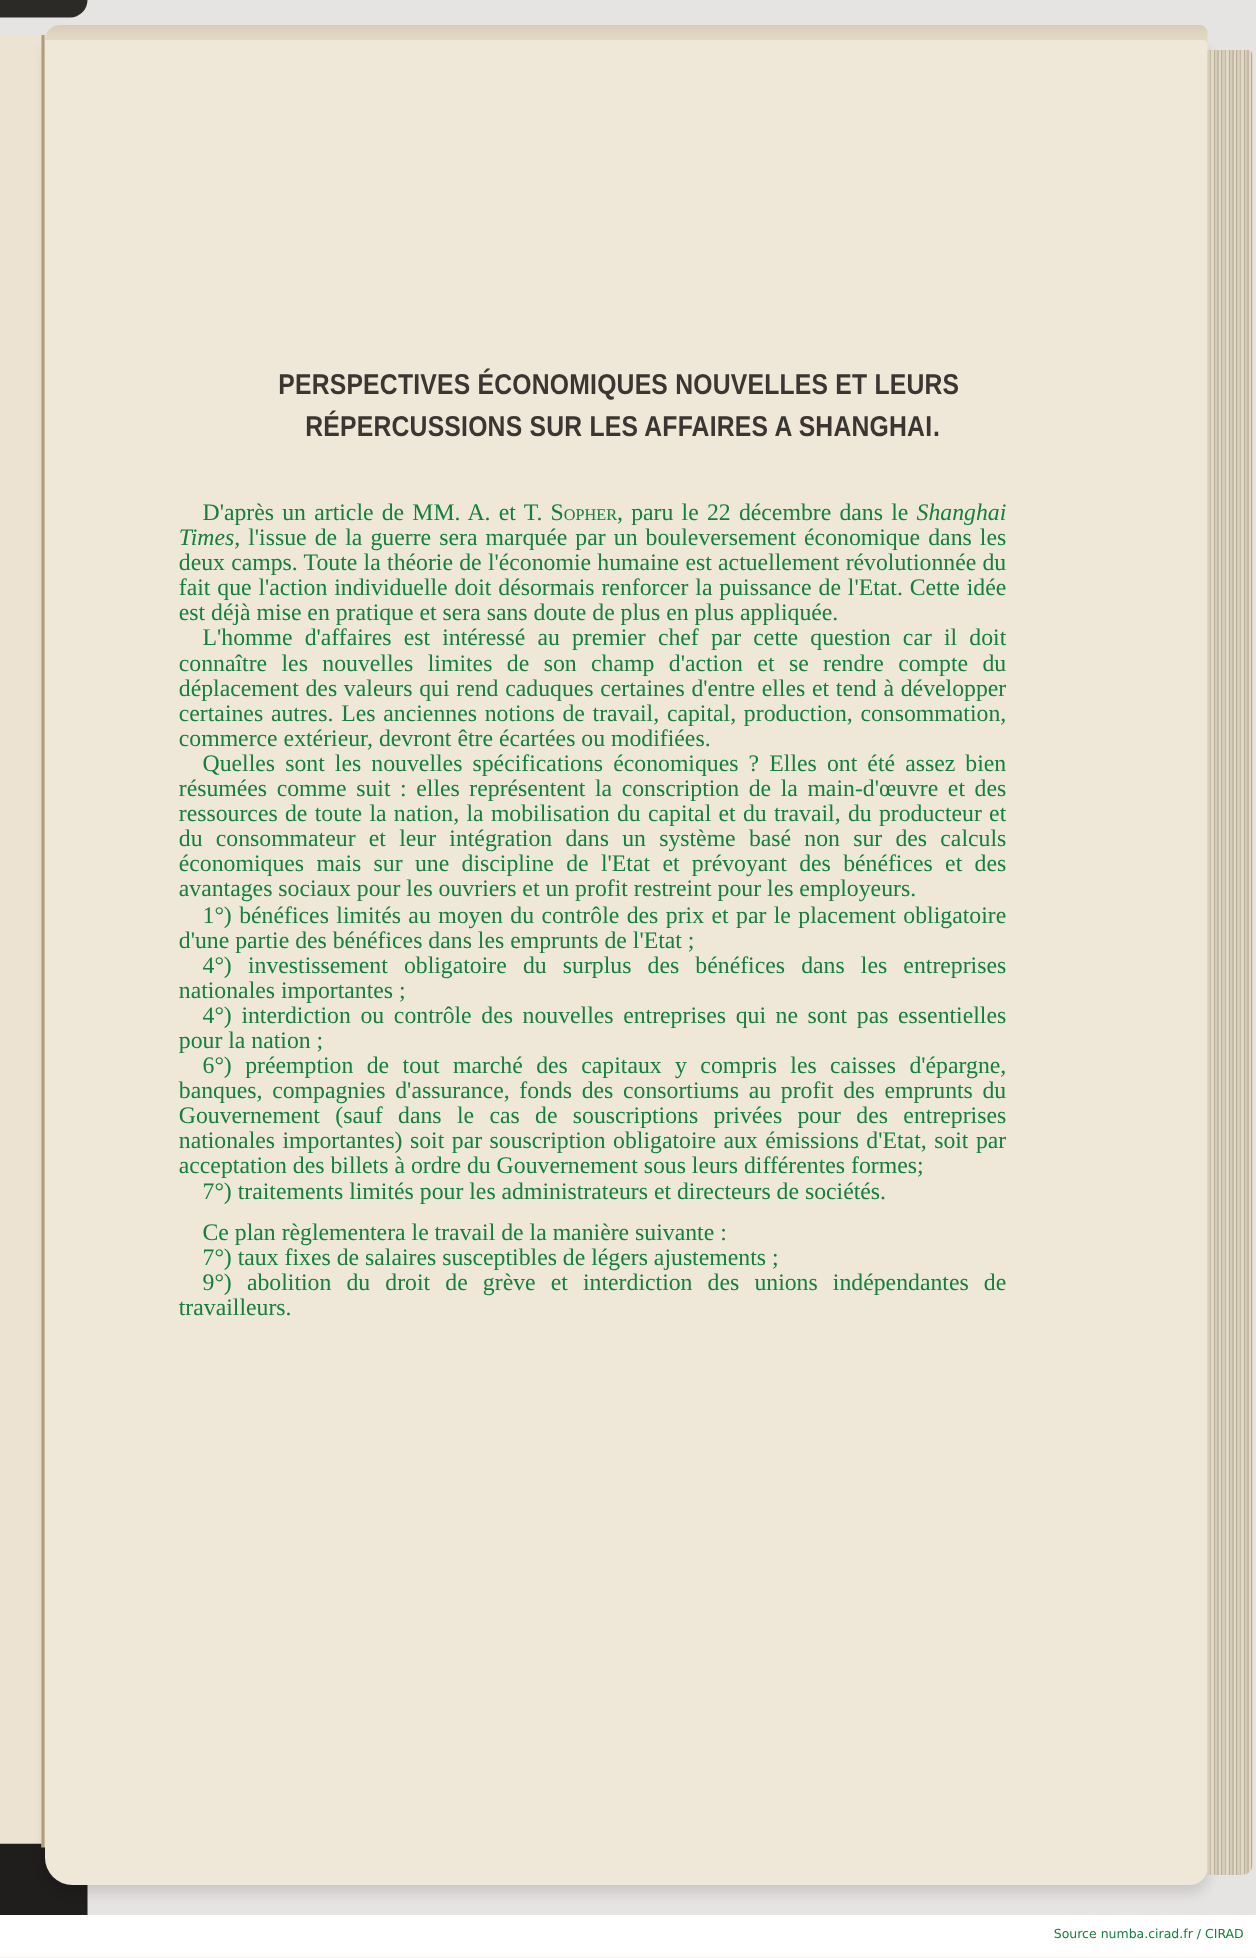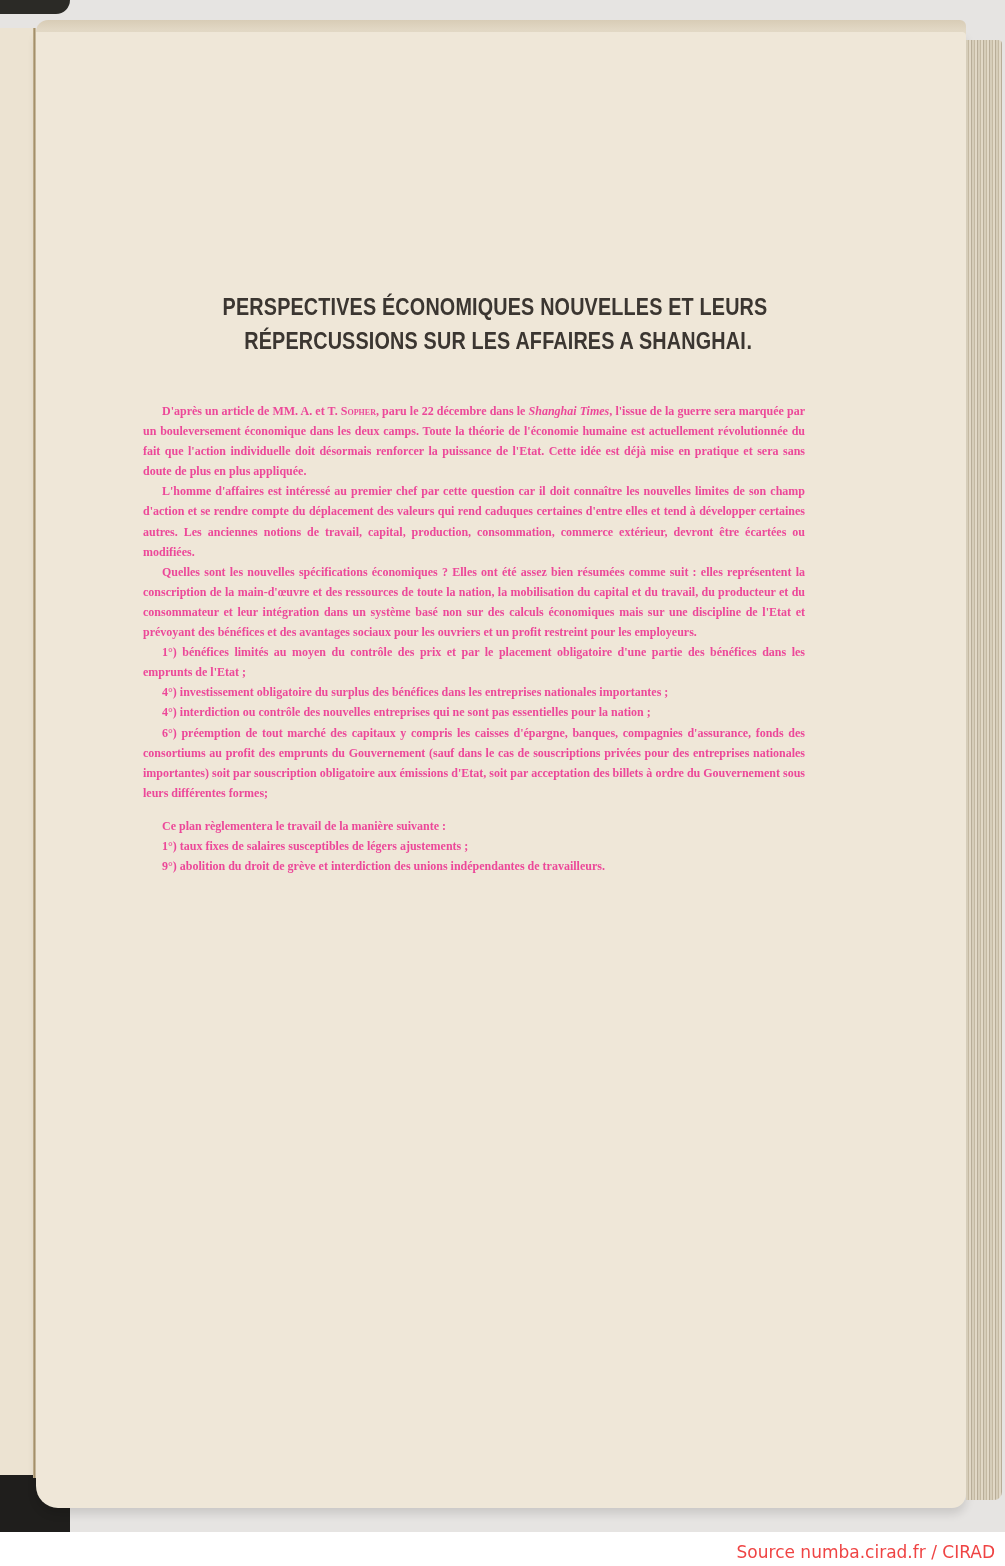--- a/index.html
+++ b/index.html
@@ -50,30 +50,30 @@
       position: absolute; left: 150px; top: 290px; width: 690px;
       font-family: "Liberation Sans", sans-serif; font-weight: bold;
       color: #3b3631; font-size: 23px; letter-spacing: 0.2px;
       text-align: center; line-height: 34px;
       transform: scaleX(0.86); transform-origin: center;
     }
     .title .line { display: block; white-space: nowrap; }
     .title .dot { position: absolute; right: 46px; }
     .body-text {
       position: absolute; left: 143px; top: 401px; width: 662px;
-      color: #ec4899; font-size: 12px; line-height: 20.1px;
-      text-align: justify; hyphens: manual; font-weight: bold;
+      color: #15803d; font-size: 19px; line-height: 20.1px;
+      text-align: justify; hyphens: manual;
     }
     .body-text p { margin: 0; text-indent: 19px; }
     .body-text p.item { text-indent: 19px; }
     .body-text p.gap { margin-top: 13px; }
     .smallcaps { font-variant: small-caps; }
     .source {
       position: absolute; right: 10px; top: 1542px;
-      font-family: "DejaVu Sans", sans-serif; font-size: 17px; color: #ef4444;
+      font-family: "DejaVu Sans", sans-serif; font-size: 10px; color: #15803d;
     }
   </style>
 </head>
 <body>
 
 <div class="scan-bg"></div>
 <div class="top-shadow"></div>
 <div class="left-page"></div>
 <div class="left-bottom-shadow"></div>
 <div class="page-top-fold"></div>
@@ -90,18 +90,19 @@
 </div>
 
 <div class="body-text">
   <p><span>D'après un article de MM. A. et T. </span><span class="smallcaps">Sopher</span><span>, paru le 22 décembre dans le </span><em>Shanghai Times</em><span>, l'issue de la guerre sera marquée par un bouleversement économique dans les deux camps. Toute la théorie de l'économie humaine est actuellement révolutionnée du fait que l'action individuelle doit désormais renforcer la puissance de l'Etat. Cette idée est déjà mise en pratique et sera sans doute de plus en plus appliquée.</span></p>
   <p>L'homme d'affaires est intéressé au premier chef par cette question car il doit connaître les nouvelles limites de son champ d'action et se rendre compte du déplacement des valeurs qui rend caduques certaines d'entre elles et tend à développer certaines autres. Les anciennes notions de travail, capital, produc­tion, consommation, commerce extérieur, devront être écartées ou modifiées.</p>
   <p>Quelles sont les nouvelles spécifications économiques ? Elles ont été assez bien résumées comme suit : elles représentent la conscription de la main-d'œuvre et des ressources de toute la nation, la mobilisation du capital et du travail, du producteur et du consommateur et leur intégration dans un système basé non sur des calculs économiques mais sur une discipline de l'Etat et prévoyant des bénéfices et des avantages sociaux pour les ouvriers et un profit restreint pour les employeurs.</p>
   <p class="item">1°) bénéfices limités au moyen du contrôle des prix et par le placement obli­gatoire d'une partie des bénéfices dans les emprunts de l'Etat ;</p>
   <p class="item">4°) investissement obligatoire du surplus des bénéfices dans les entreprises nationales importantes ;</p>
   <p class="item">4°) interdiction ou contrôle des nouvelles entreprises qui ne sont pas essen­tielles pour la nation ;</p>
   <p class="item">6°) préemption de tout marché des capitaux y compris les caisses d'épargne, banques, compagnies d'assurance, fonds des consortiums au profit des emprunts du Gouvernement (sauf dans le cas de souscriptions privées pour des entreprises nationales importantes) soit par souscription obligatoire aux émissions d'Etat, soit par acceptation des billets à ordre du Gouvernement sous leurs différentes formes;</p>
+  <p class="item">7°) traitements limités pour les administrateurs et directeurs de sociétés.</p>
   <p class="gap">Ce plan règlementera le travail de la manière suivante :</p>
-  <p class="item">1°) taux fixes de salaires susceptibles de légers ajustements ;</p>
+  <p class="item">7°) taux fixes de salaires susceptibles de légers ajustements ;</p>
   <p class="item">9°) abolition du droit de grève et interdiction des unions indépendantes de travailleurs.</p>
 </div>
 
 <div class="source">Source numba.cirad.fr / CIRAD</div>
 
 </body></html>

